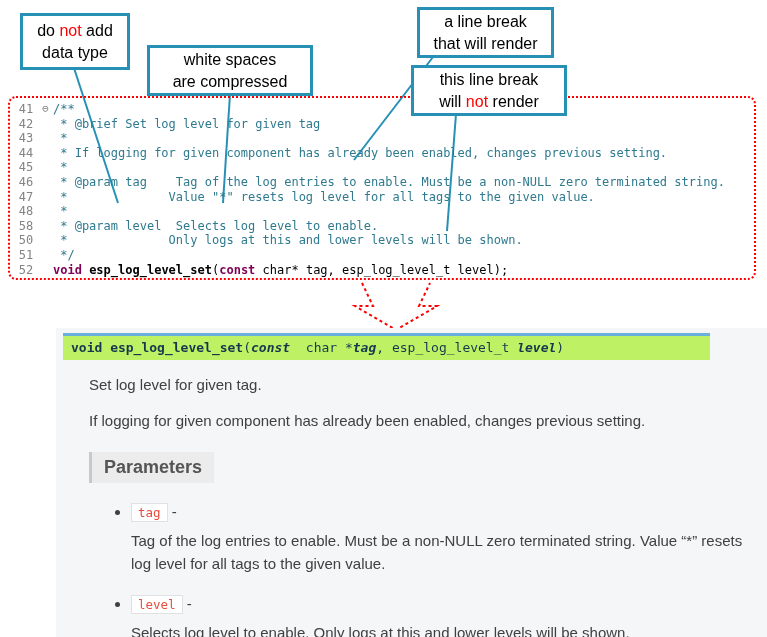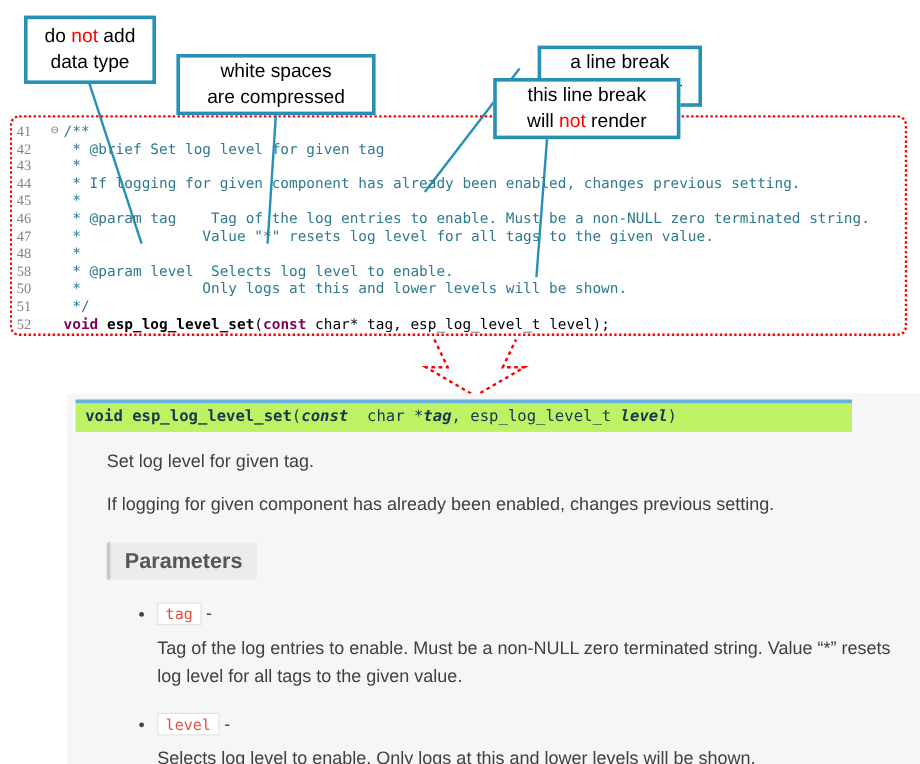--- a/index.html
+++ b/index.html
@@ -9,31 +9,31 @@
   
   .overlay{position:absolute;left:0;top:0;z-index:1;pointer-events:none;}
 
   
   .callout{position:absolute;z-index:3;box-sizing:border-box;
            border:3px solid #2791b5;background:#ffffff;
            display:flex;flex-direction:column;align-items:center;justify-content:center;
            font-size:16px;color:#000;line-height:1.32;text-align:center;}
   .c1{left:20px;top:13px;width:110px;height:57px;}
   .c2{left:147px;top:45px;width:166px;height:51px;align-items:center;}
-  .c3{left:448px;top:7px;width:137px;height:51px;margin-top:31px;}
+  .c3{left:417px;top:7px;width:137px;height:51px;}
   .c4{left:411px;top:65px;width:156px;height:51px;}
   .red{color:#ff0000;}
 
   
   .code-box{position:absolute;left:8px;top:96px;width:748px;height:184px;z-index:2;
             box-sizing:border-box;border:2px dotted #ff0000;border-radius:8px;
             padding:4px 0 0 4px;
             font-family:"DejaVu Sans Mono",monospace;font-size:12px;line-height:14.6px;}
   .code-line{display:flex;white-space:pre;}
-  .lnum{width:24px;text-align:left;color:#848484;flex:none;font-family:Liberation Serif, serif;}
+  .lnum{width:24px;text-align:center;color:#848484;flex:none;}
   .fold{width:15px;flex:none;color:#848484;text-align:center;font-size:11px;}
   .ctext{white-space:pre;color:#000;}
   .comment{color:#2f7a8f;}
   .kw{color:#7f0055;font-weight:bold;}
   .fname{font-weight:bold;color:#000;}
 
   
   .doc{position:absolute;left:56px;top:328px;width:711px;height:309px;z-index:2;
        background:#f5f6f7;color:#404040;font-size:15px;}
   .sig{margin:5px 57px 0 7px;box-sizing:border-box;

